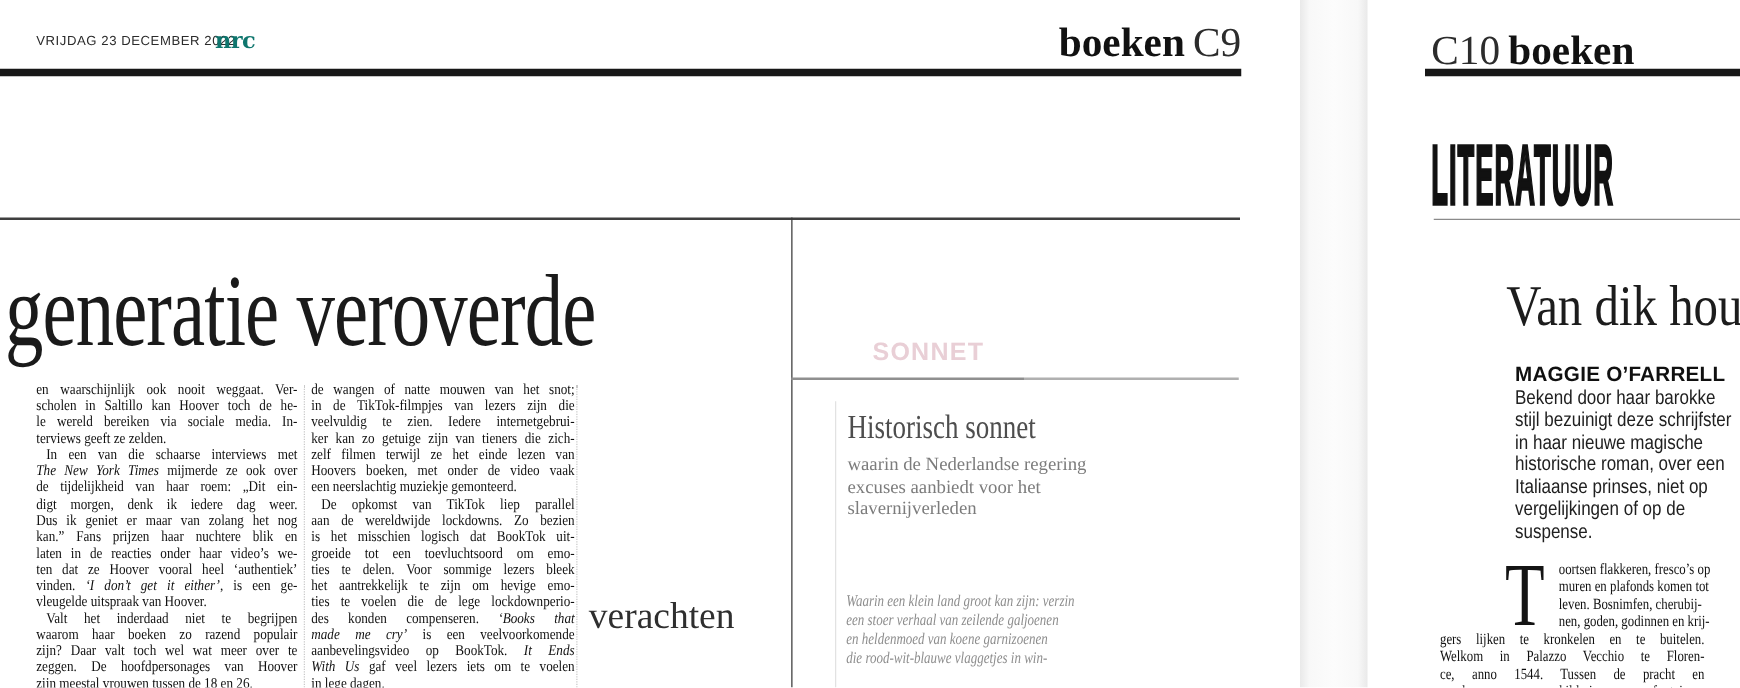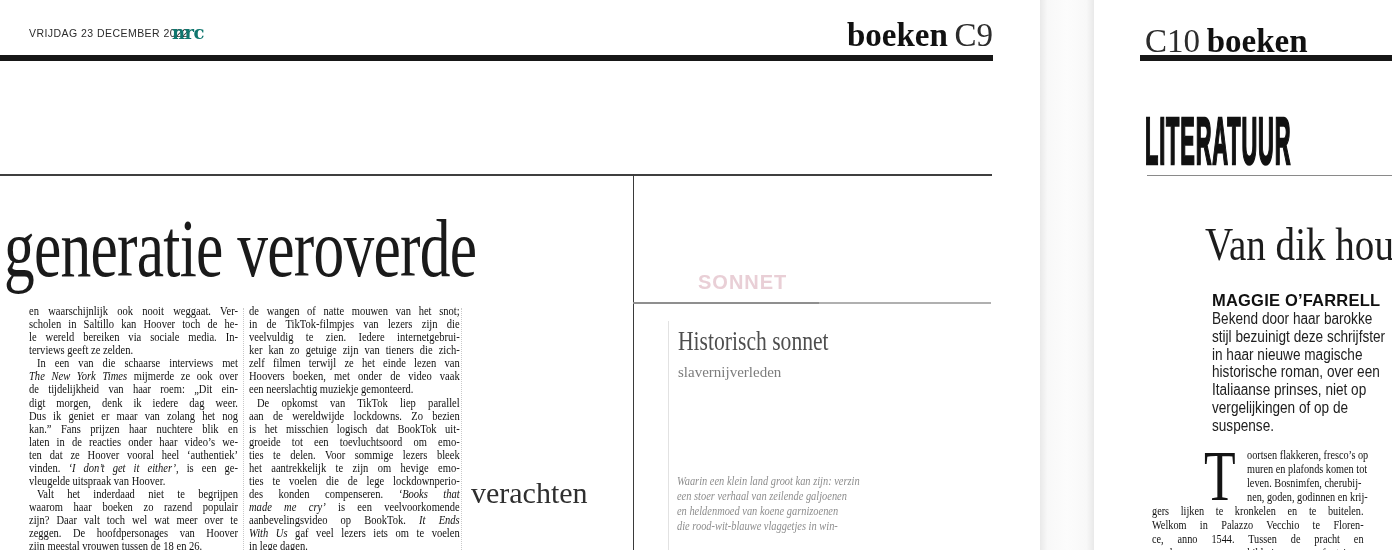--- a/index.html
+++ b/index.html
@@ -131,20 +131,22 @@
 
 <div class="abs pullquote">
     <div class="line">verachten</div>
   </div>
 
 <div class="abs kicker" style="color:#e9cfd6;margin-left:46px;">SONNET</div>
 <div class="abs sonnet-rule"></div>
 <div class="abs vrule-light"></div>
 <div class="abs sonnet-title">Historisch sonnet</div>
 <div class="abs sonnet-sub">
+    <div class="line">waarin de Nederlandse regering</div>
+    <div class="line">excuses aanbiedt voor het</div>
     <div class="line">slavernijverleden</div>
   </div>
 <div class="abs sonnet-poem">
     <div class="line">Waarin een klein land groot kan zijn: verzin</div>
     <div class="line">een stoer verhaal van zeilende galjoenen</div>
     <div class="line">en heldenmoed van koene garnizoenen</div>
     <div class="line">die rood-wit-blauwe vlaggetjes in win-</div>
   </div>
 
 <div class="abs gutter"></div>

